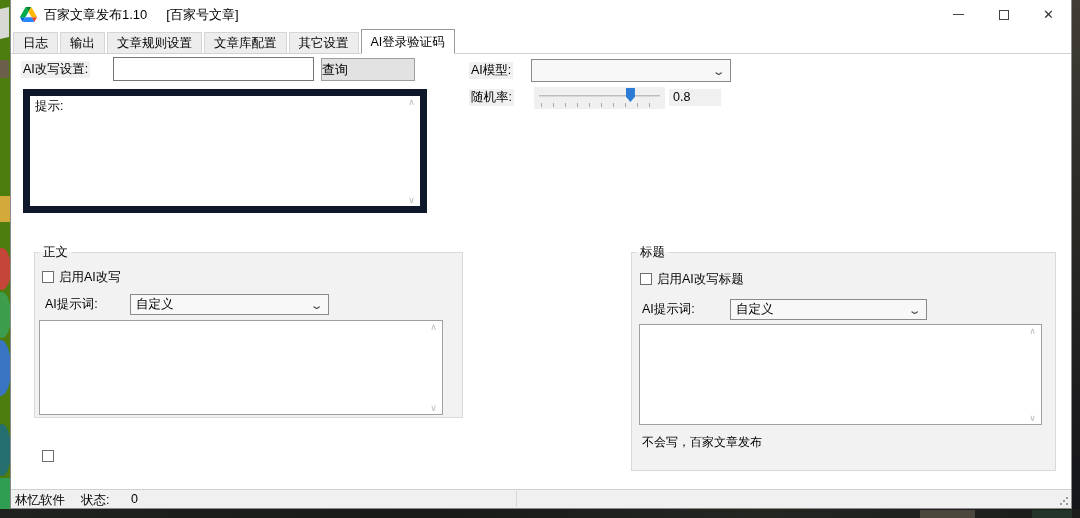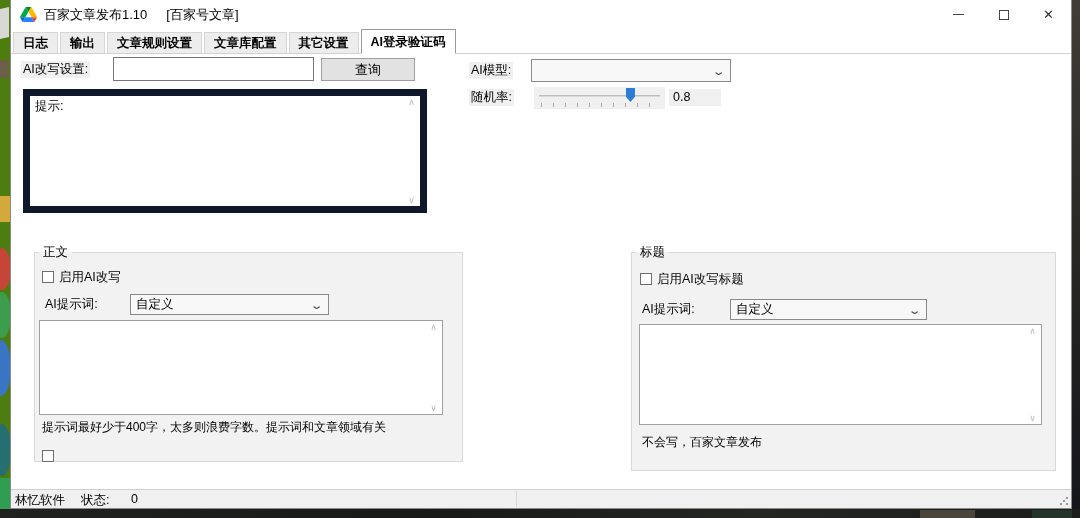--- a/index.html
+++ b/index.html
@@ -28,34 +28,34 @@
   .win-btn { width:45px; height:29px; display:flex; align-items:center; justify-content:center; color:#333; }
   .glyph-min { width:11px; height:1px; background:#444; display:block; }
   .glyph-max { width:10px; height:10px; border:1px solid #444; display:block; }
   .glyph-close { font-size:13px; color:#333; line-height:1; }
 
   
   .tabbar { position:absolute; left:0; top:29px; width:100%; height:24px;
     display:flex; align-items:flex-end; padding-left:2px; background:#fff; }
   .tab { height:21px; line-height:20px; padding:0 9px; margin-right:2px;
     background:#ededed; border:1px solid #d6d6d6; border-bottom:none;
-    font-size:12.5px; color:#000; white-space:nowrap;font-weight:bold; }
+    font-size:12.5px; color:#000; white-space:nowrap; }
   .tab.active { height:25px; line-height:24px; background:#fff;
     border:1px solid #9a9a9a; border-bottom:1px solid #fff; margin-bottom:-1px; z-index:3; position:relative; }
 
   
   .tabpage { position:absolute; left:0; top:53px; width:100%; height:437px;
     background:#fff; border-top:1px solid #d2d2d2; }
   .abs { position:absolute; }
   .lbl { font-size:12.5px; color:#000; background:#f0f0f0; line-height:17px; white-space:nowrap; }
 
   .text-input { border:1px solid #767676; background:#fff; font-size:13px; padding:0 4px;
     font-family:"Liberation Sans","DejaVu Sans",sans-serif; }
   .btn { background:#e2e2e2; border:1px solid #9e9e9e; font-size:13px; color:#000;
-    display:flex; align-items:center; justify-content:center; }
+    display:flex; align-items:center; justify-content:flex-start; }
 
   .logbox { border:7px solid #0f172a; background:#fff; font-size:12.5px; color:#000;
     padding:2px 5px; line-height:16px; }
   .vsb { position:absolute; top:2px; bottom:2px; right:2px; width:13px;
     display:flex; flex-direction:column; justify-content:space-between; align-items:center;
     color:#b9b9b9; font-size:9px; line-height:8px; }
 
   .combo { border:1px solid #8a8a8a; background:#f8f8f8; display:flex; align-items:center;
     font-size:12.5px; color:#000; padding-left:5px; }
   .combo-arrow { margin-left:auto; margin-right:7px; color:#444; font-size:11px;
@@ -168,37 +168,36 @@
       </div>
 
       <span class="lbl abs" style="left:458px;top:35px;padding:0 2px;">随机率:</span>
       <div class="slider abs" style="left:523px;top:33px;width:131px;height:22px;">
         <div class="track"></div>
         <div class="ticks"></div>
         <div class="thumb" style="left: calc(74% - 5px);"></div>
       </div>
       <span class="lbl abs" style="left:658px;top:35px;width:52px;padding-left:4px;">0.8</span>
 
-      <div class="group" style="left:23px;top:198px;width:429px;height:210px;">
+      <div class="group" style="left:23px;top:198px;width:429px;height:166px;">
         <span class="group-title">正文</span>
         <span class="cb" style="left:7px;top:18px;"></span>
         <span class="cb-label" style="left:24px;top:16px;">启用AI改写</span>
         <span class="g-lbl" style="left:10px;top:43px;">AI提示词:</span>
         <div class="combo" style="position:absolute;left:95px;top:41px;width:199px;height:21px;">
           <span>自定义</span>
           <span class="combo-arrow">⌄</span>
         </div>
         <div class="g-text" style="left:4px;top:67px;width:404px;height:95px;">
           <span></span>
           <div class="vsb">
               <span>∧</span>
               <span>∨</span>
             </div>
         </div>
-        <span class="hint" style="left:7px;top:166px;">提示词最好少于400字，太多则浪费字数。提示词和文章领域有关</span>
         <span class="cb" style="left:7px;top:197px;"></span>
       </div>
 
       <div class="group" style="left:620px;top:198px;width:425px;height:219px;">
         <span class="group-title">标题</span>
         <span class="cb" style="left:8px;top:20px;"></span>
         <span class="cb-label" style="left:25px;top:18px;">启用AI改写标题</span>
         <span class="g-lbl" style="left:10px;top:48px;">AI提示词:</span>
         <div class="combo" style="position:absolute;left:98px;top:46px;width:197px;height:21px;">
           <span>自定义</span>

